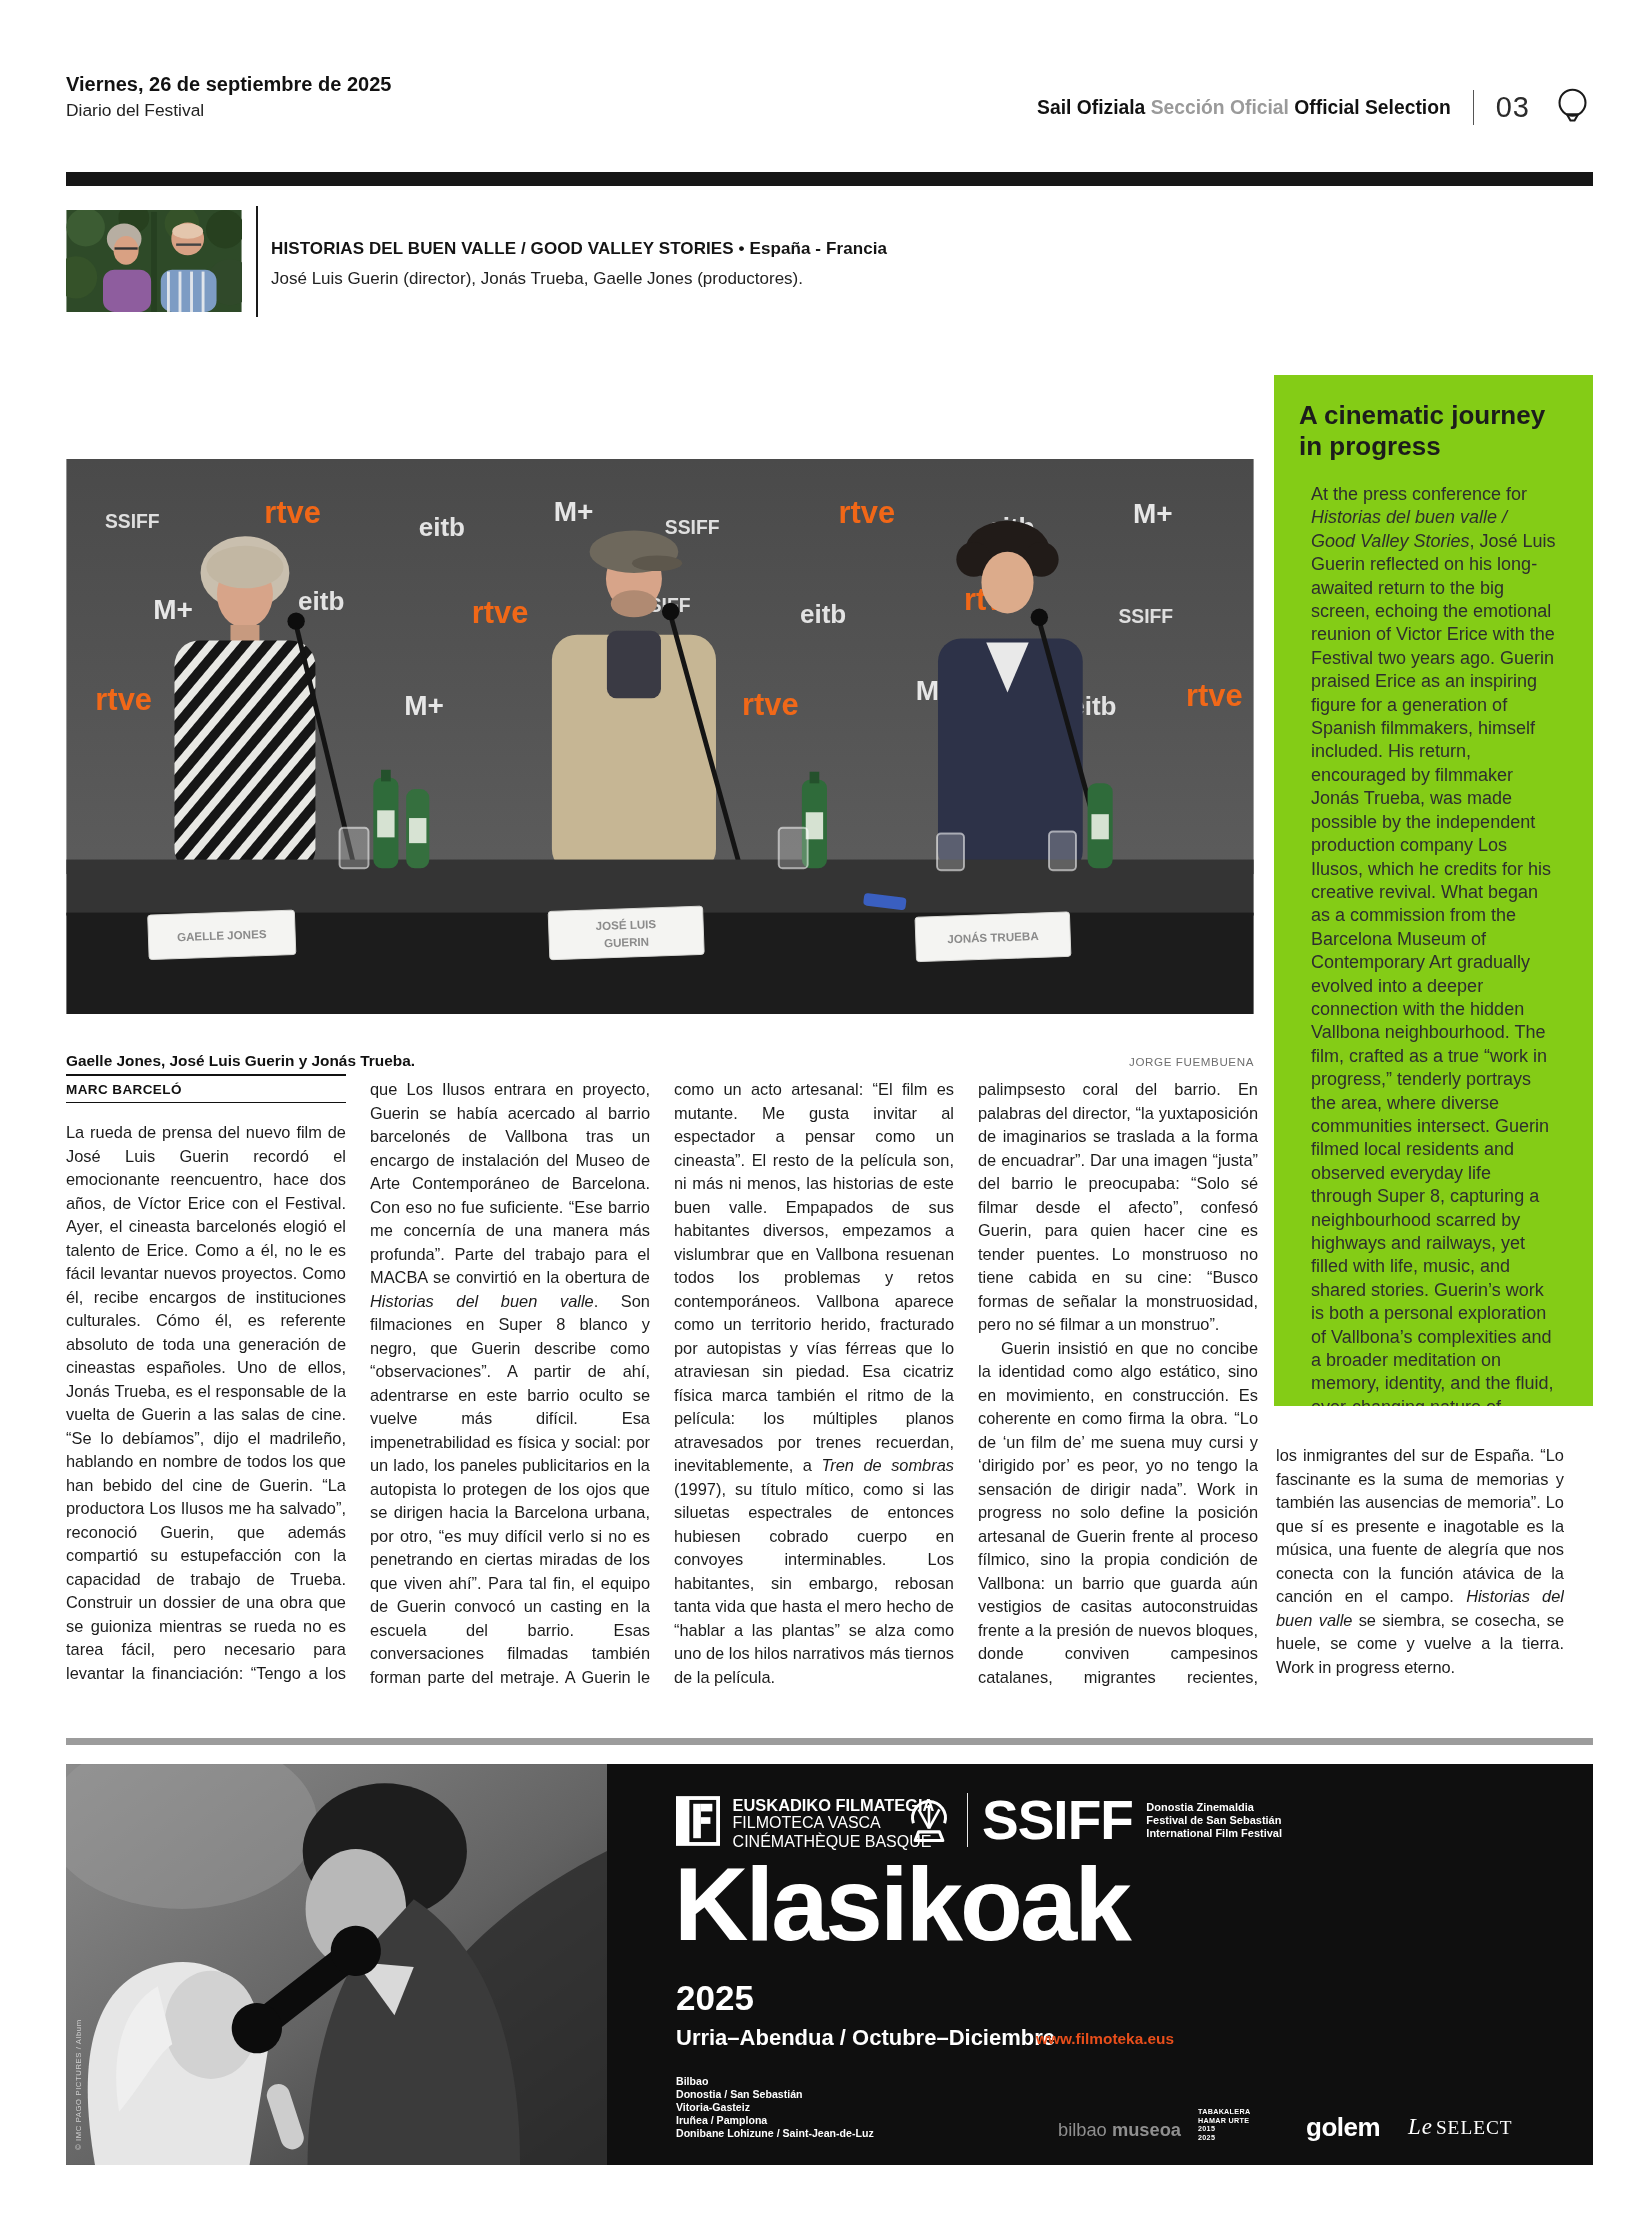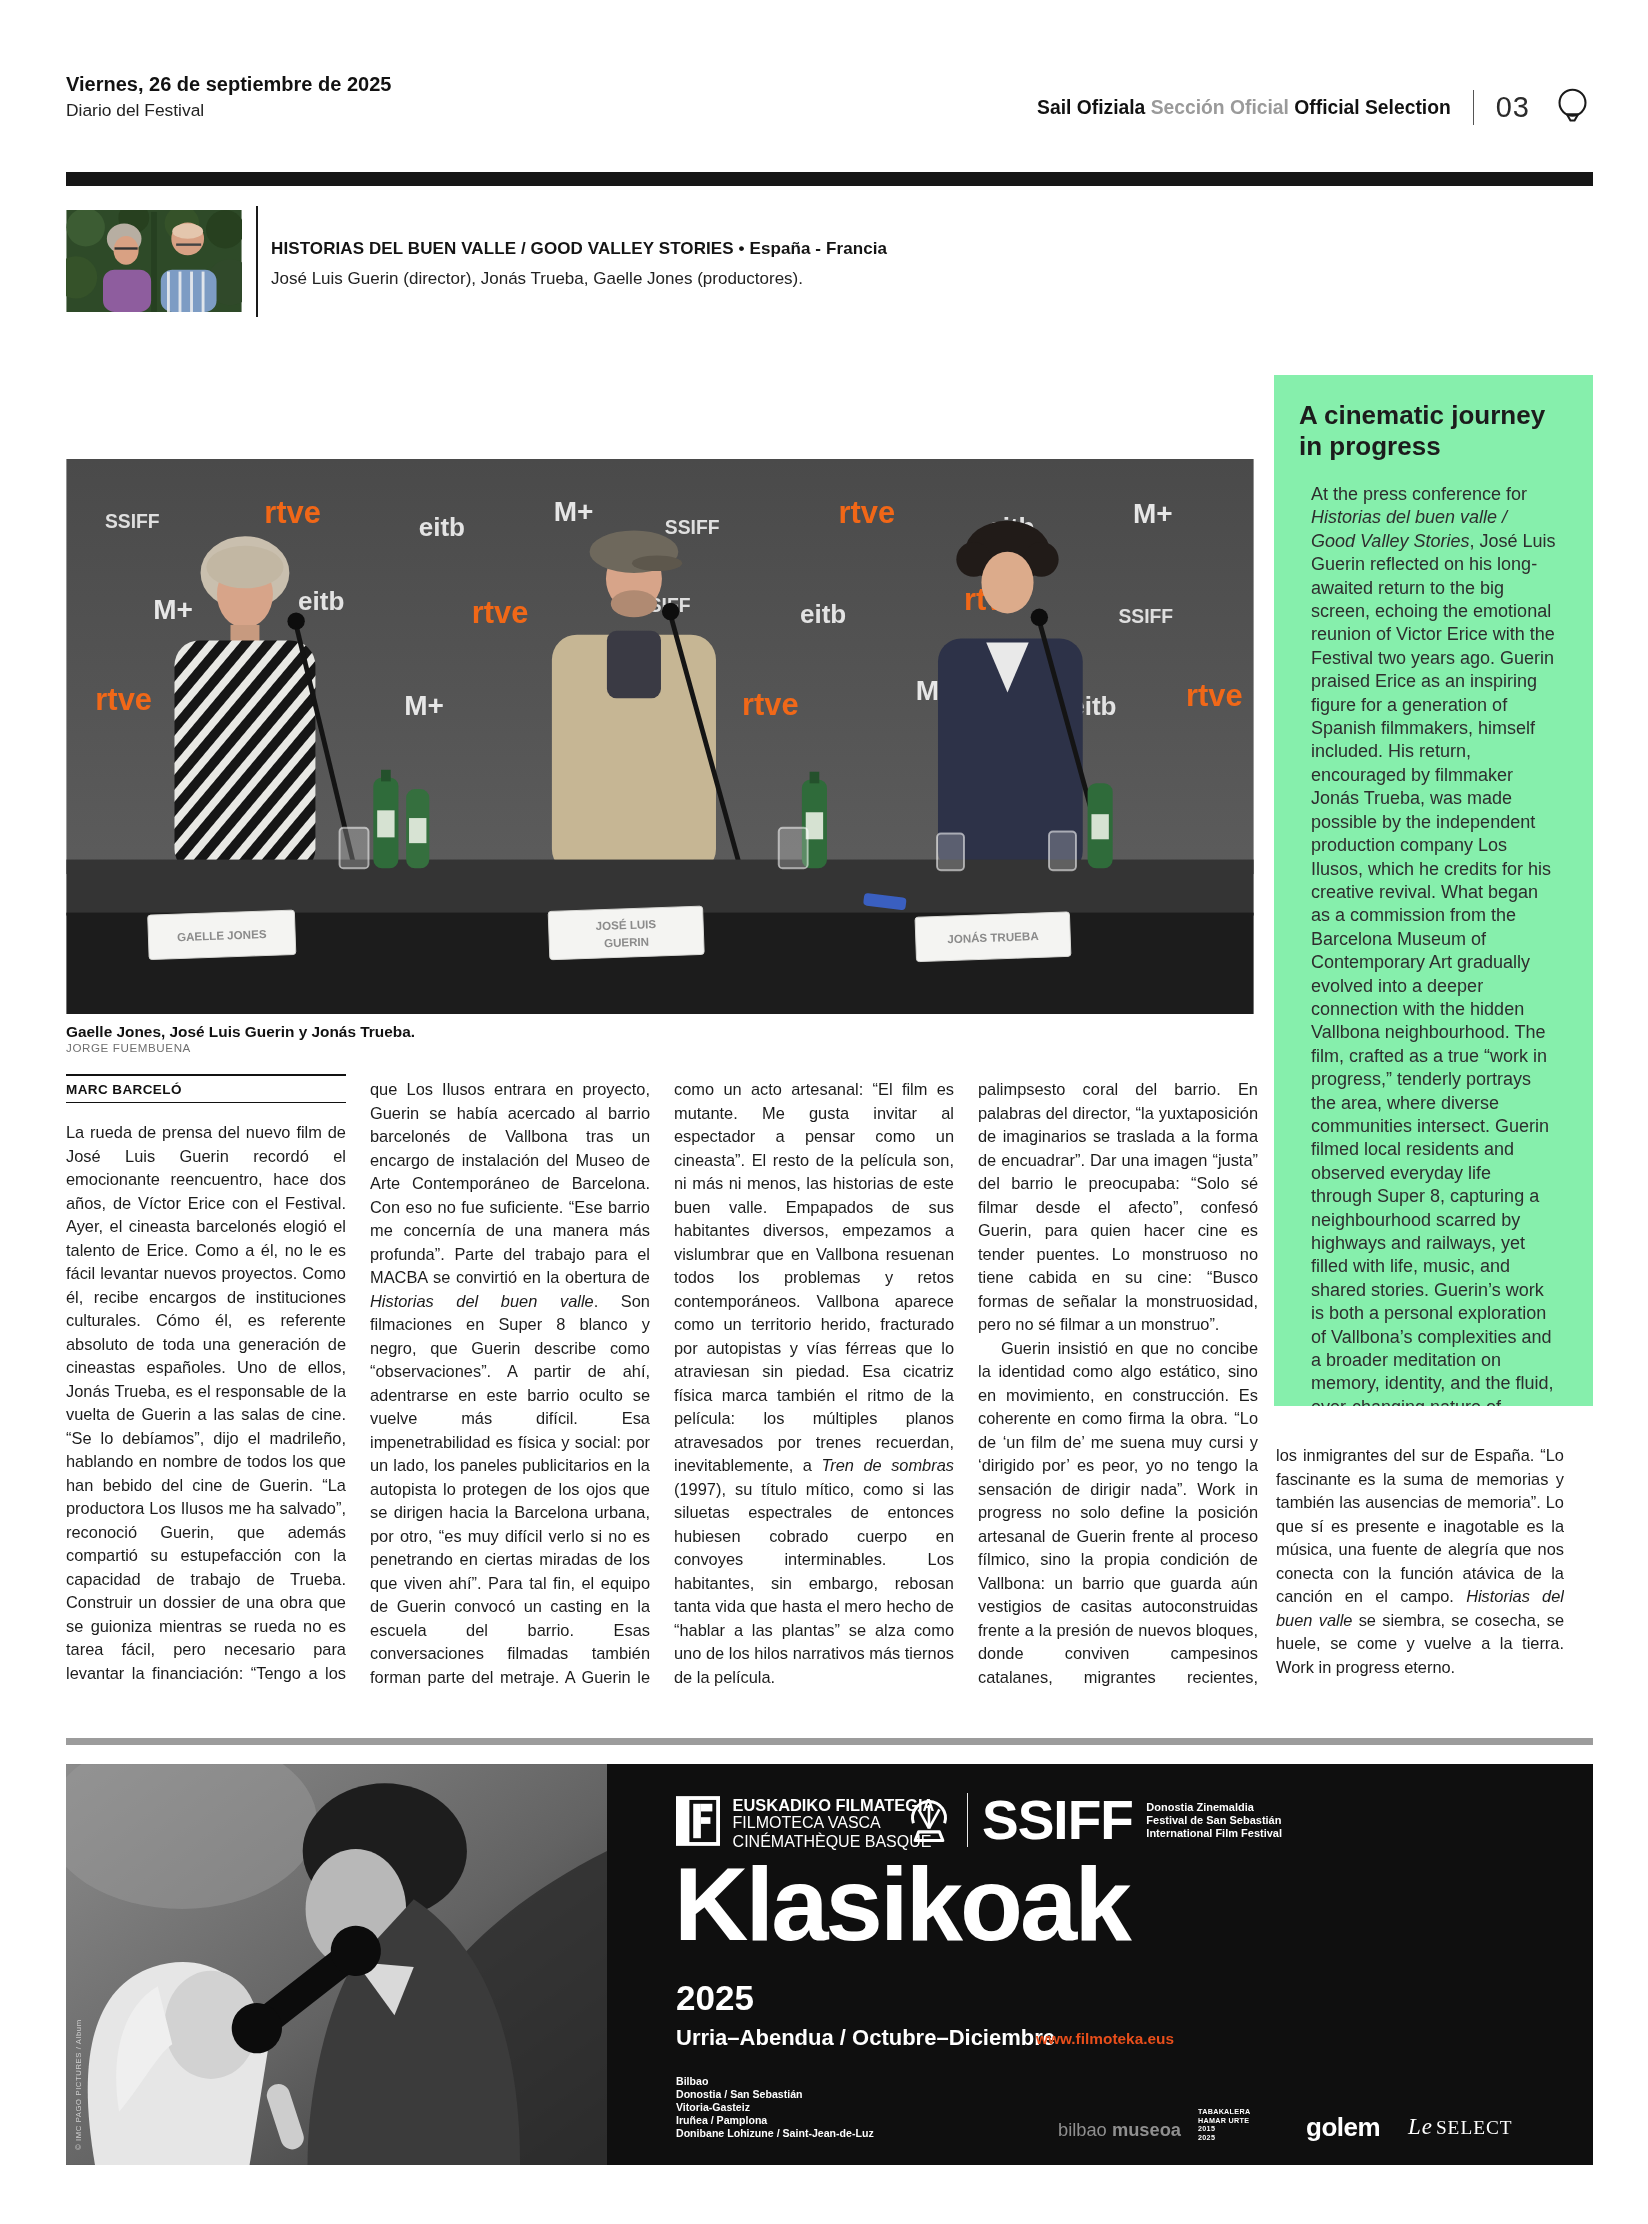--- a/index.html
+++ b/index.html
@@ -21,29 +21,29 @@
 
   
   .thumb{left:66px;top:210px;width:176px;height:102px;overflow:hidden;}
   .strip-div{left:256px;top:206px;width:1.9px;height:111px;background:#1a1a1a;}
   .film-line1{left:271px;top:239px;font-size:17px;font-weight:bold;color:#141414;letter-spacing:0.1px;}
   .film-line2{left:271px;top:269px;font-size:17px;color:#222;}
 
   .headline{left:60px;top:348px;font-size:65px;font-weight:bold;letter-spacing:-2.4px;color:#141414;}
 
   
-  .sidebar{left:1274px;top:375px;width:319px;height:1031px;background:#86efac;
+  .sidebar{left:1274px;top:375px;width:319px;height:1031px;background:#84cc16;
            padding:25px;box-sizing:border-box;overflow:hidden;}
   .sidebar h2{margin:0 0 21px 0;font-size:26px;line-height:31px;color:#1c1c1c;}
   .sidebar .sb-body{font-size:18px;line-height:23.4px;color:#2e2e2e;}
   .sidebar .sb-body p{margin:12px;}
 
   
   .photo{left:66px;top:459px;width:1188px;height:555px;overflow:hidden;}
-  .cap-row{left:66px;top:1023px;width:1188px;display:flex;justify-content:space-between;align-items:baseline;flex-direction:column;}
+  .cap-row{left:66px;top:1052px;width:1188px;display:flex;justify-content:space-between;align-items:baseline;}
   .cap{font-size:15.4px;font-weight:600;color:#111;}
   .credit{font-size:11.6px;color:#6f6f6f;letter-spacing:0.6px;}
 
   
   .byline{left:66px;top:1074px;width:280px;border-top:2.9px solid #111;border-bottom:1.9px solid #111;}
   .byline span{display:block;padding:5.8px 0 4.8px 0;font-size:13.5px;font-weight:bold;letter-spacing:0.4px;color:#111;}
 
   
   .col{font-size:16.4px;line-height:23.5px;text-align:justify;color:#1c1c1c;overflow:hidden;width:280px;}
   .col p{margin:0;}

